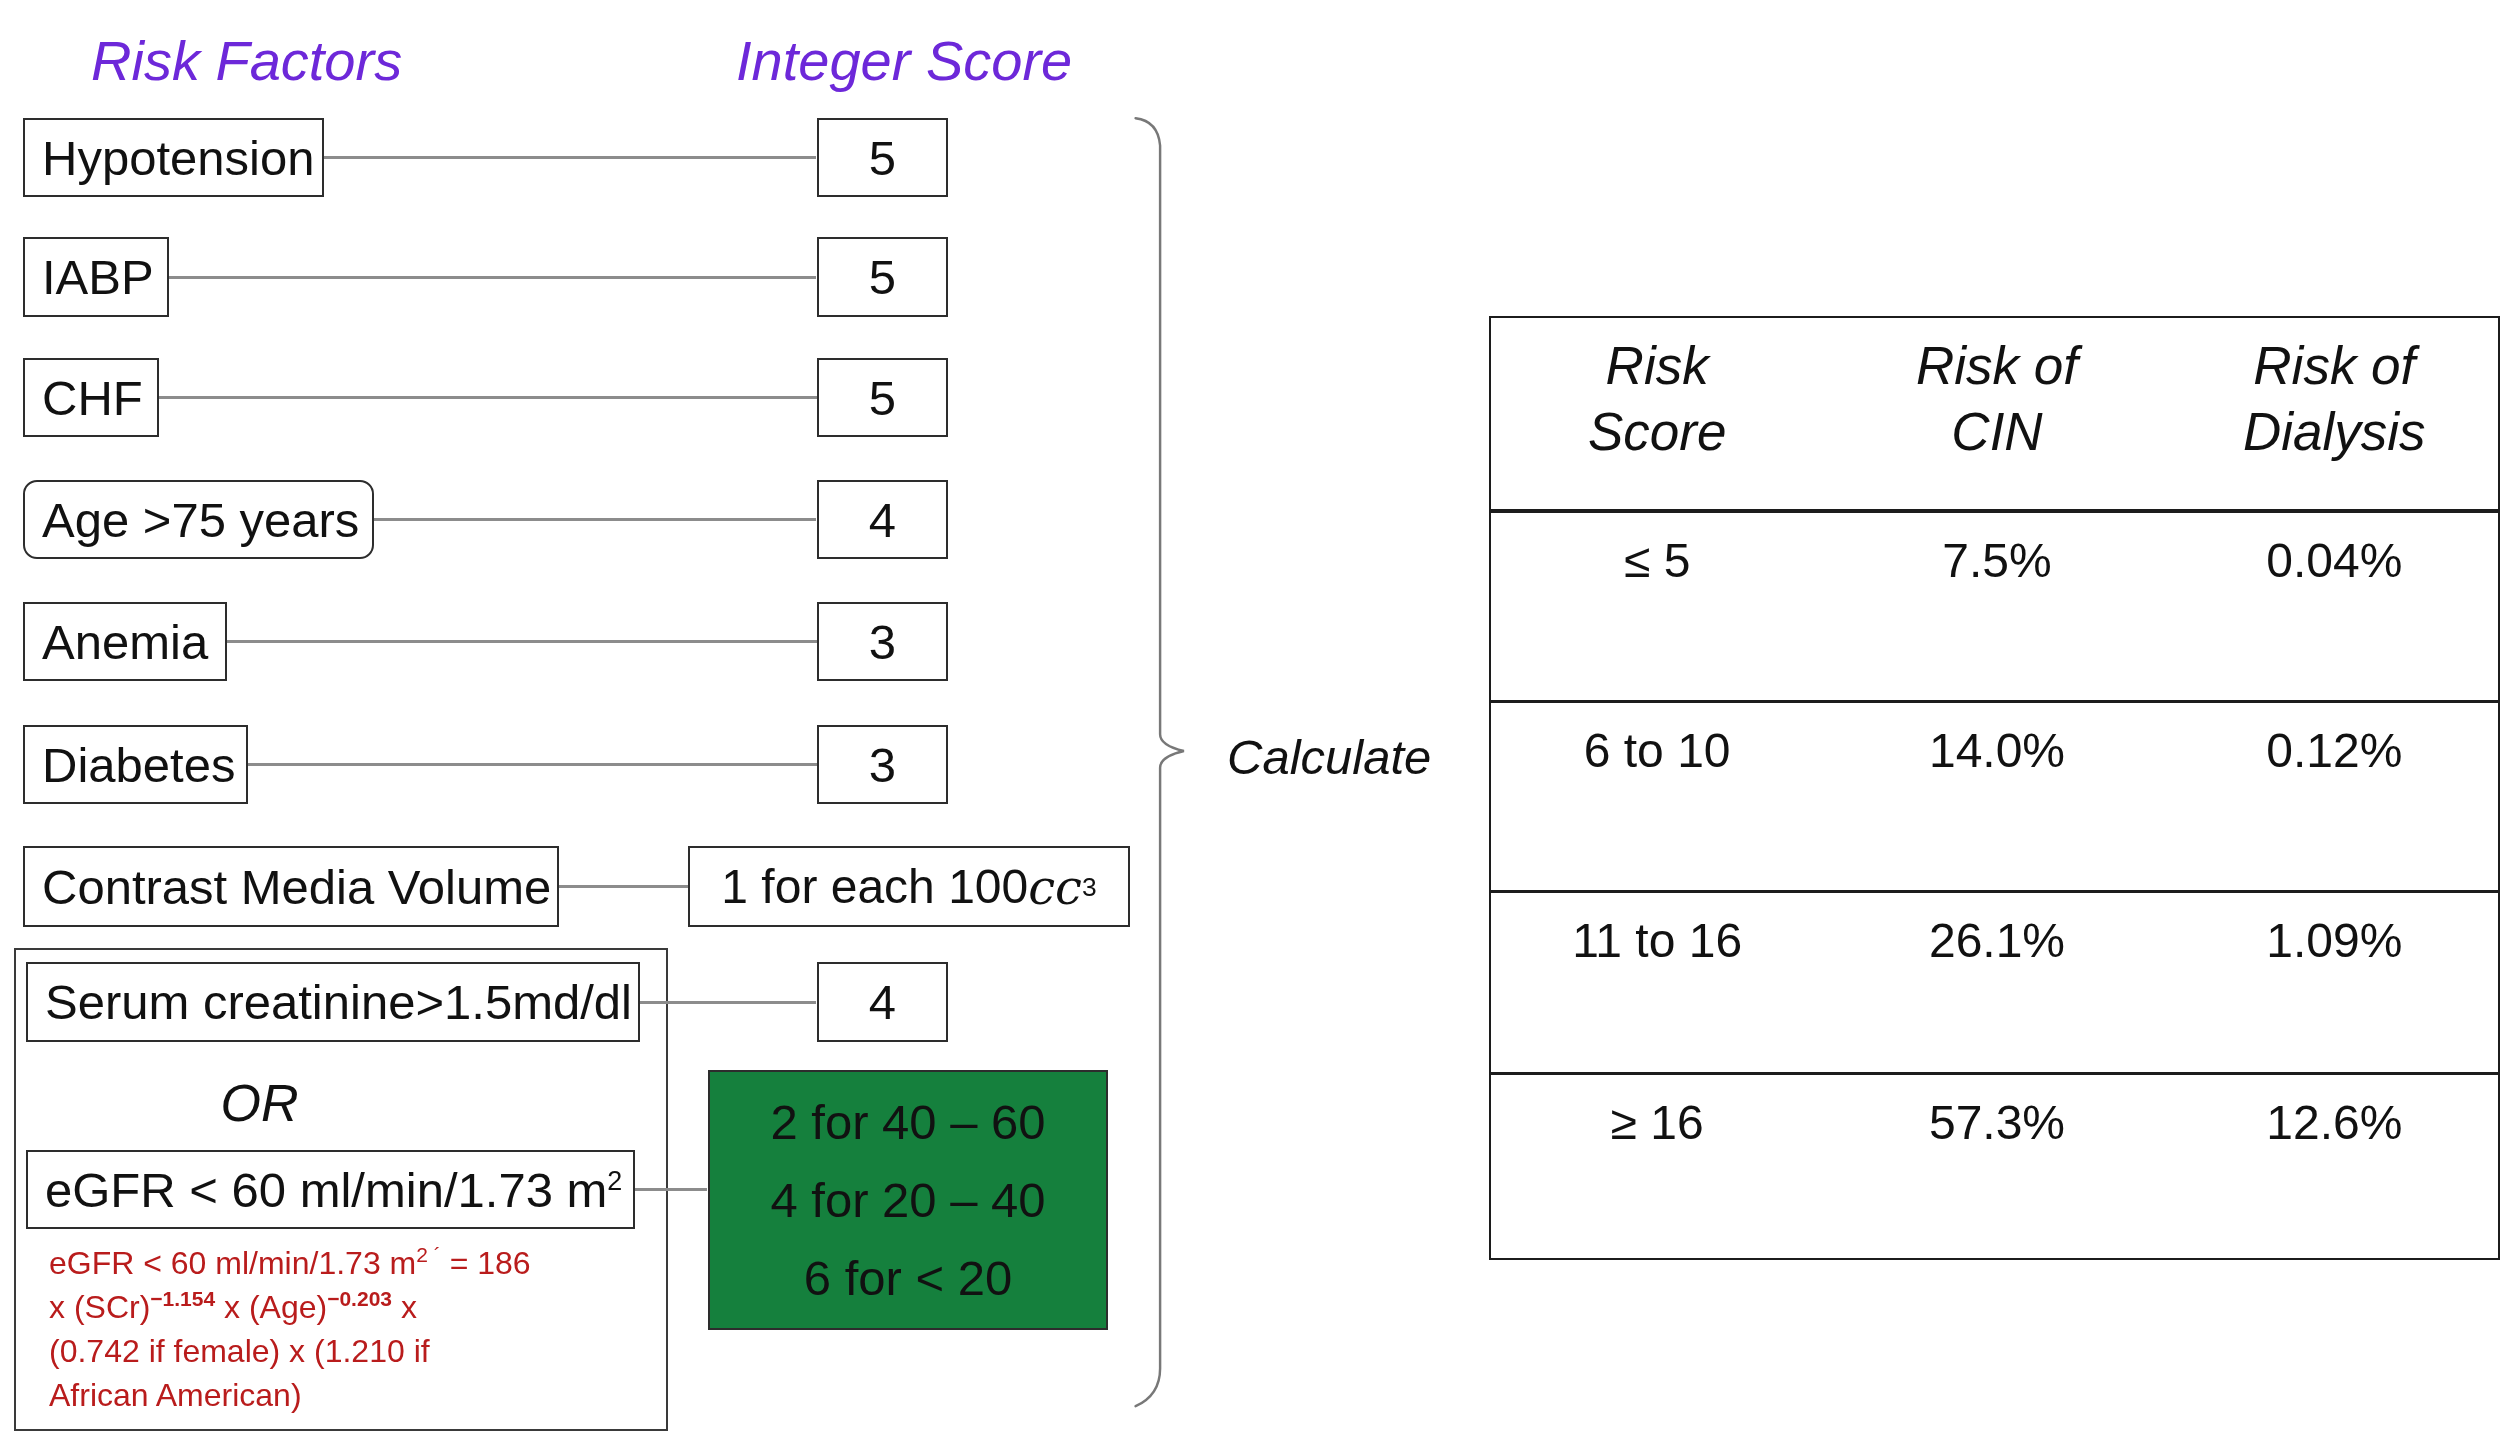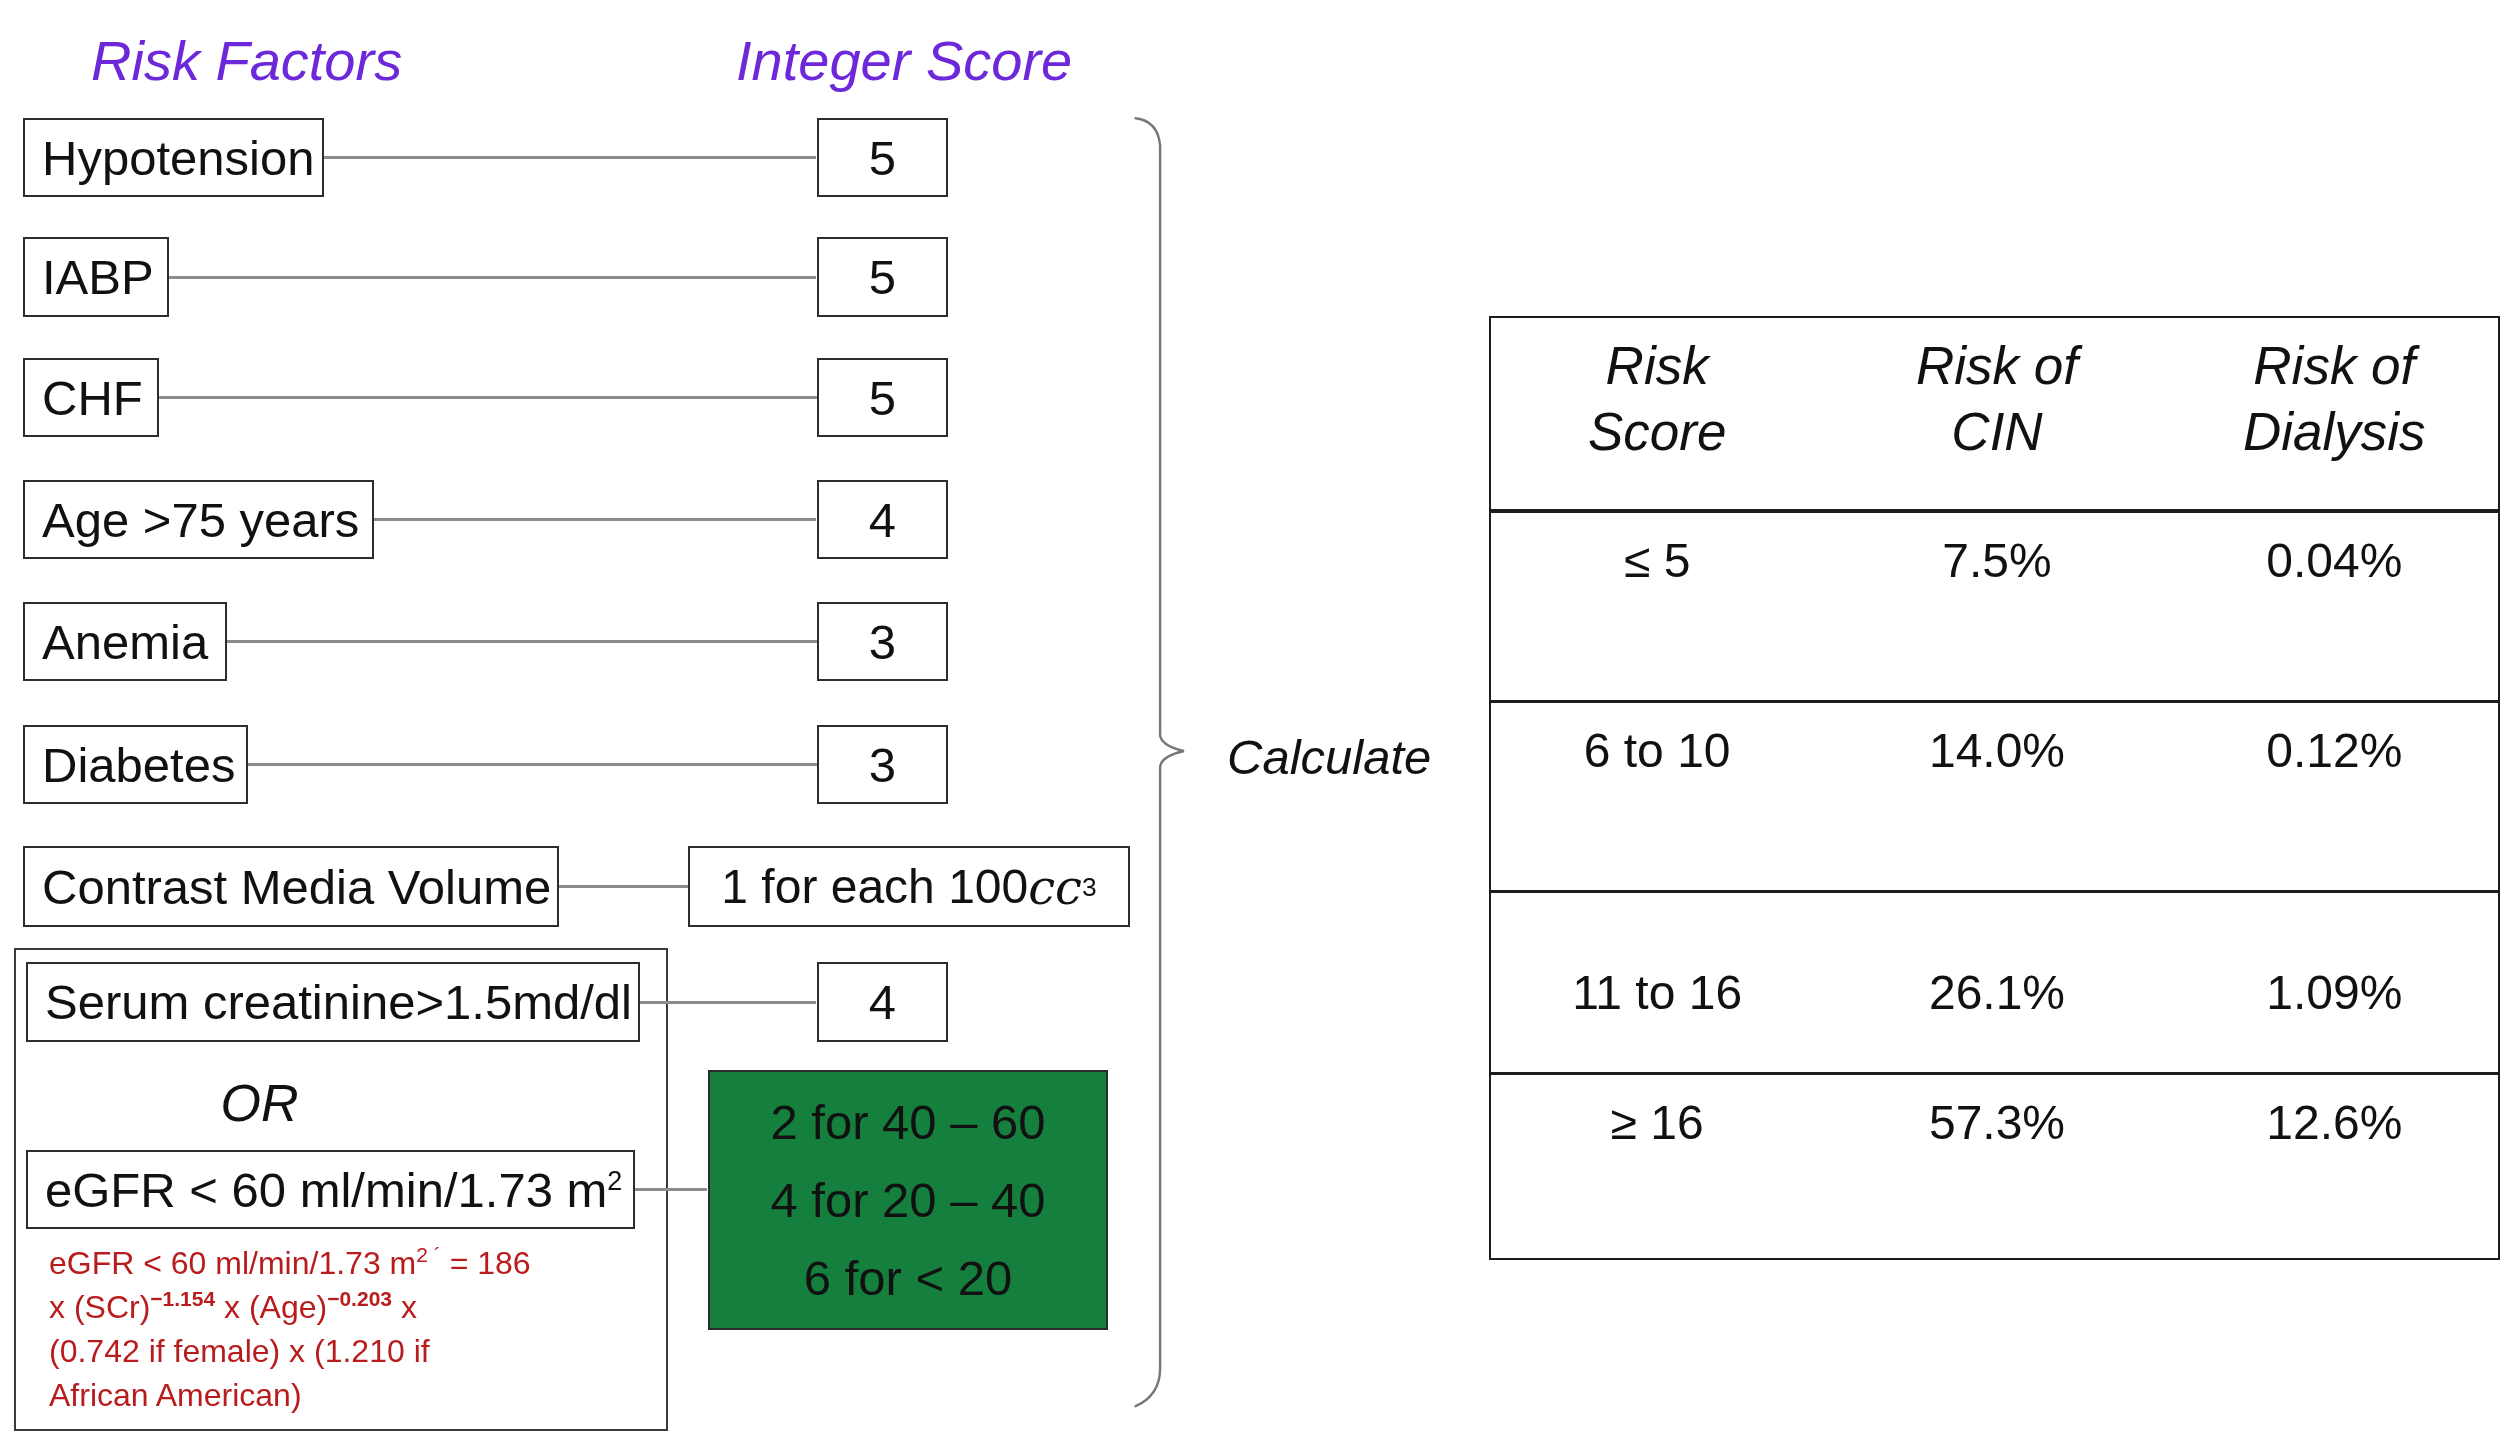--- a/index.html
+++ b/index.html
@@ -36,21 +36,21 @@
   
   .rtable{
     position:absolute;left:1489px;top:316px;width:1011px;height:944px;
     border:2.8px solid #1c1c1c;box-sizing:border-box;background:#fff;
     display:flex;flex-direction:column;
   }
   .thead{flex:0 0 195px;border-bottom:4.2px solid #1c1c1c;box-sizing:border-box;display:flex;}
   .trow{box-sizing:border-box;display:flex;}
   .trow.r1{flex:0 0 190px;border-bottom:3.5px solid #1c1c1c;}
   .trow.r2{flex:0 0 190px;border-bottom:3.5px solid #1c1c1c;}
-  .trow.r3{flex:0 0 182px;border-bottom:3.5px solid #1c1c1c;align-items:center;}
+  .trow.r3{flex:0 0 182px;border-bottom:3.5px solid #1c1c1c;}
   .trow.r4{flex:1 1 auto;}
   .hcell{box-sizing:border-box;text-align:center;font-style:italic;font-size:53px;line-height:66px;padding-top:15.4px;}
   .dcell{box-sizing:border-box;text-align:center;font-size:48px;padding-top:19.7px;}
   .c1{width:33%;} .c2{width:34.5%;} .c3{width:32.5%;}
 </style>
 </head>
 <body>
 
 <div class="canvas">
 
@@ -74,21 +74,21 @@
     </div>
 
   <div class="fbox" style="left:23px;top:358px;width:136px;height:79px;">
       <span>CHF</span>
     </div>
   <div class="conn" style="left:159px;top:396px;width:658px;"></div>
   <div class="sbox" style="left:817px;top:358px;width:131px;height:79px;">
       <span>5</span>
     </div>
 
-  <div class="fbox" style="left:23px;top:480px;width:351px;height:79px;">
+  <div class="fbox" style="left:23px;top:480px;width:351px;height:79px;border-radius:14px;">
       <span>Age &gt;75 years</span>
     </div>
   <div class="conn" style="left:374px;top:518px;width:442px;"></div>
   <div class="sbox" style="left:817px;top:480px;width:131px;height:79px;">
       <span>4</span>
     </div>
 
   <div class="fbox" style="left:23px;top:602px;width:204px;height:79px;">
       <span>Anemia</span>
     </div>

